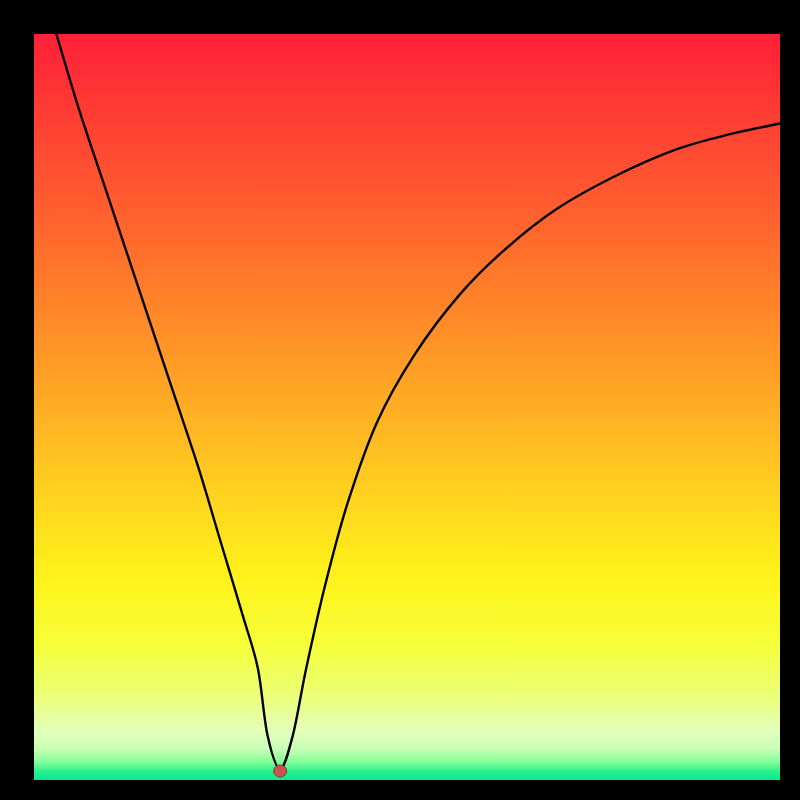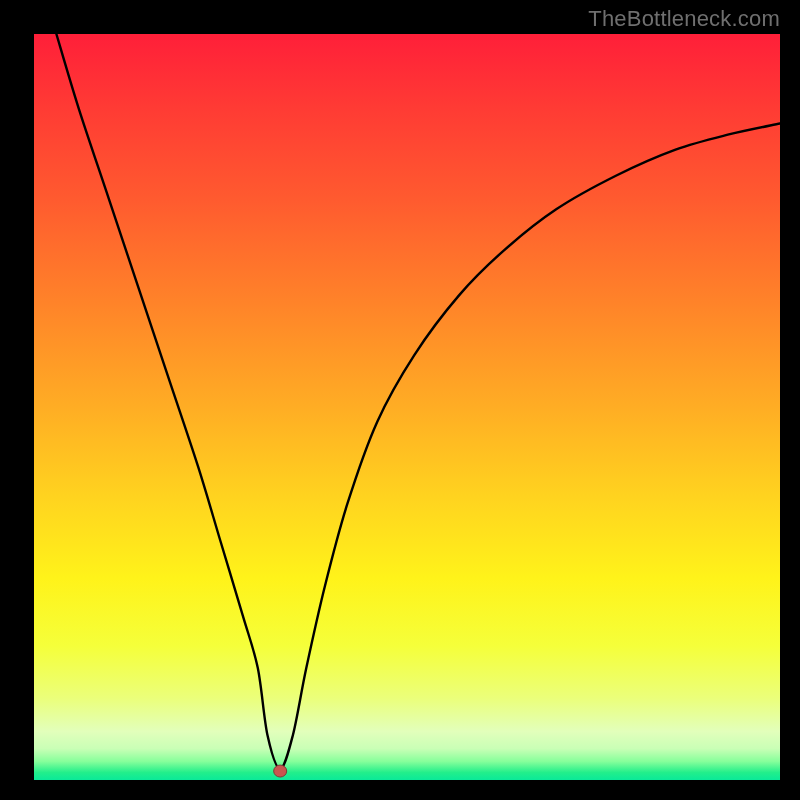--- a/index.html
+++ b/index.html
@@ -70,15 +70,14 @@
       <rect x="0" y="0" width="746" height="746" fill="url(#bg-grad)"></rect>
     </svg>
 
     <svg viewBox="0 0 746 746" width="746" height="746" preserveAspectRatio="none">
       <path id="curve-path" d="M 22.38 0 C 25.9608 11.936000000000003, 36.404799999999994 48.34080000000002, 44.76 74.60000000000002 C 53.1152 100.85920000000002, 65.05120000000001 135.4736, 74.60000000000001 164.12 C 84.14880000000001 192.7664, 94.89120000000001 224.9936, 104.44000000000001 253.64 C 113.98880000000001 282.28639999999996, 124.7312 314.51359999999994, 134.28 343.15999999999997 C 143.8288 371.8064, 155.7648 406.4208, 164.12 432.68 C 172.4752 458.9392, 179.3384 483.40799999999996, 186.5 507.28 C 193.6616 531.1519999999999, 202.91200000000003 561.5888, 208.88000000000002 581.88 C 214.848 602.1712, 219.86112 615.0024, 223.79999999999998 634.1 C 227.73887999999997 653.1976000000001, 229.91719999999998 685.1264, 233.498 701.24 C 237.0788 717.3536, 242.12176 734.81, 246.18 734.81 C 250.23824000000002 734.81, 254.6844 717.3536, 258.862 701.24 C 263.0396 685.1264, 267.15752000000003 657.972, 272.29 634.1 C 277.42248 610.2280000000001, 284.3752 578.2991999999999, 290.94 552.04 C 297.5048 525.7808, 304.96479999999997 496.2392, 313.32 469.98 C 321.6752 443.72080000000005, 332.41760000000005 411.79200000000003, 343.16 387.92 C 353.9024 364.048, 367.3304 341.07120000000003, 380.46 320.78000000000003 C 393.58959999999996 300.4888, 410.8968 277.81039999999996, 425.21999999999997 261.09999999999997 C 439.54319999999996 244.38959999999997, 454.46320000000003 230.06640000000004, 469.98 216.34000000000003 C 485.4968 202.61360000000002, 504.29599999999994 187.24599999999995, 522.1999999999999 175.30999999999995 C 540.1039999999999 163.37399999999994, 562.7823999999999 151.2888, 581.88 141.74 C 600.9776 132.1912, 623.656 122.19479999999999, 641.56 115.63 C 659.4639999999999 109.0652, 677.0696 104.88760000000003, 693.7800000000001 100.71000000000004 C 710.4904000000001 96.53240000000004, 737.6448 91.31039999999999, 746 89.51999999999998" fill="none" stroke="#000000" stroke-width="2.4" stroke-linejoin="round" stroke-linecap="round"></path>
       <ellipse id="marker" rx="6.5" ry="6" fill="#c8564f" stroke="#7d3b36" stroke-width="1" cx="246.18" cy="737.048"></ellipse>
     </svg>
 
   </div>
 
-  <div class="watermark">TheBottleneck.com</div>
 
 </div>
 
 </body></html>

